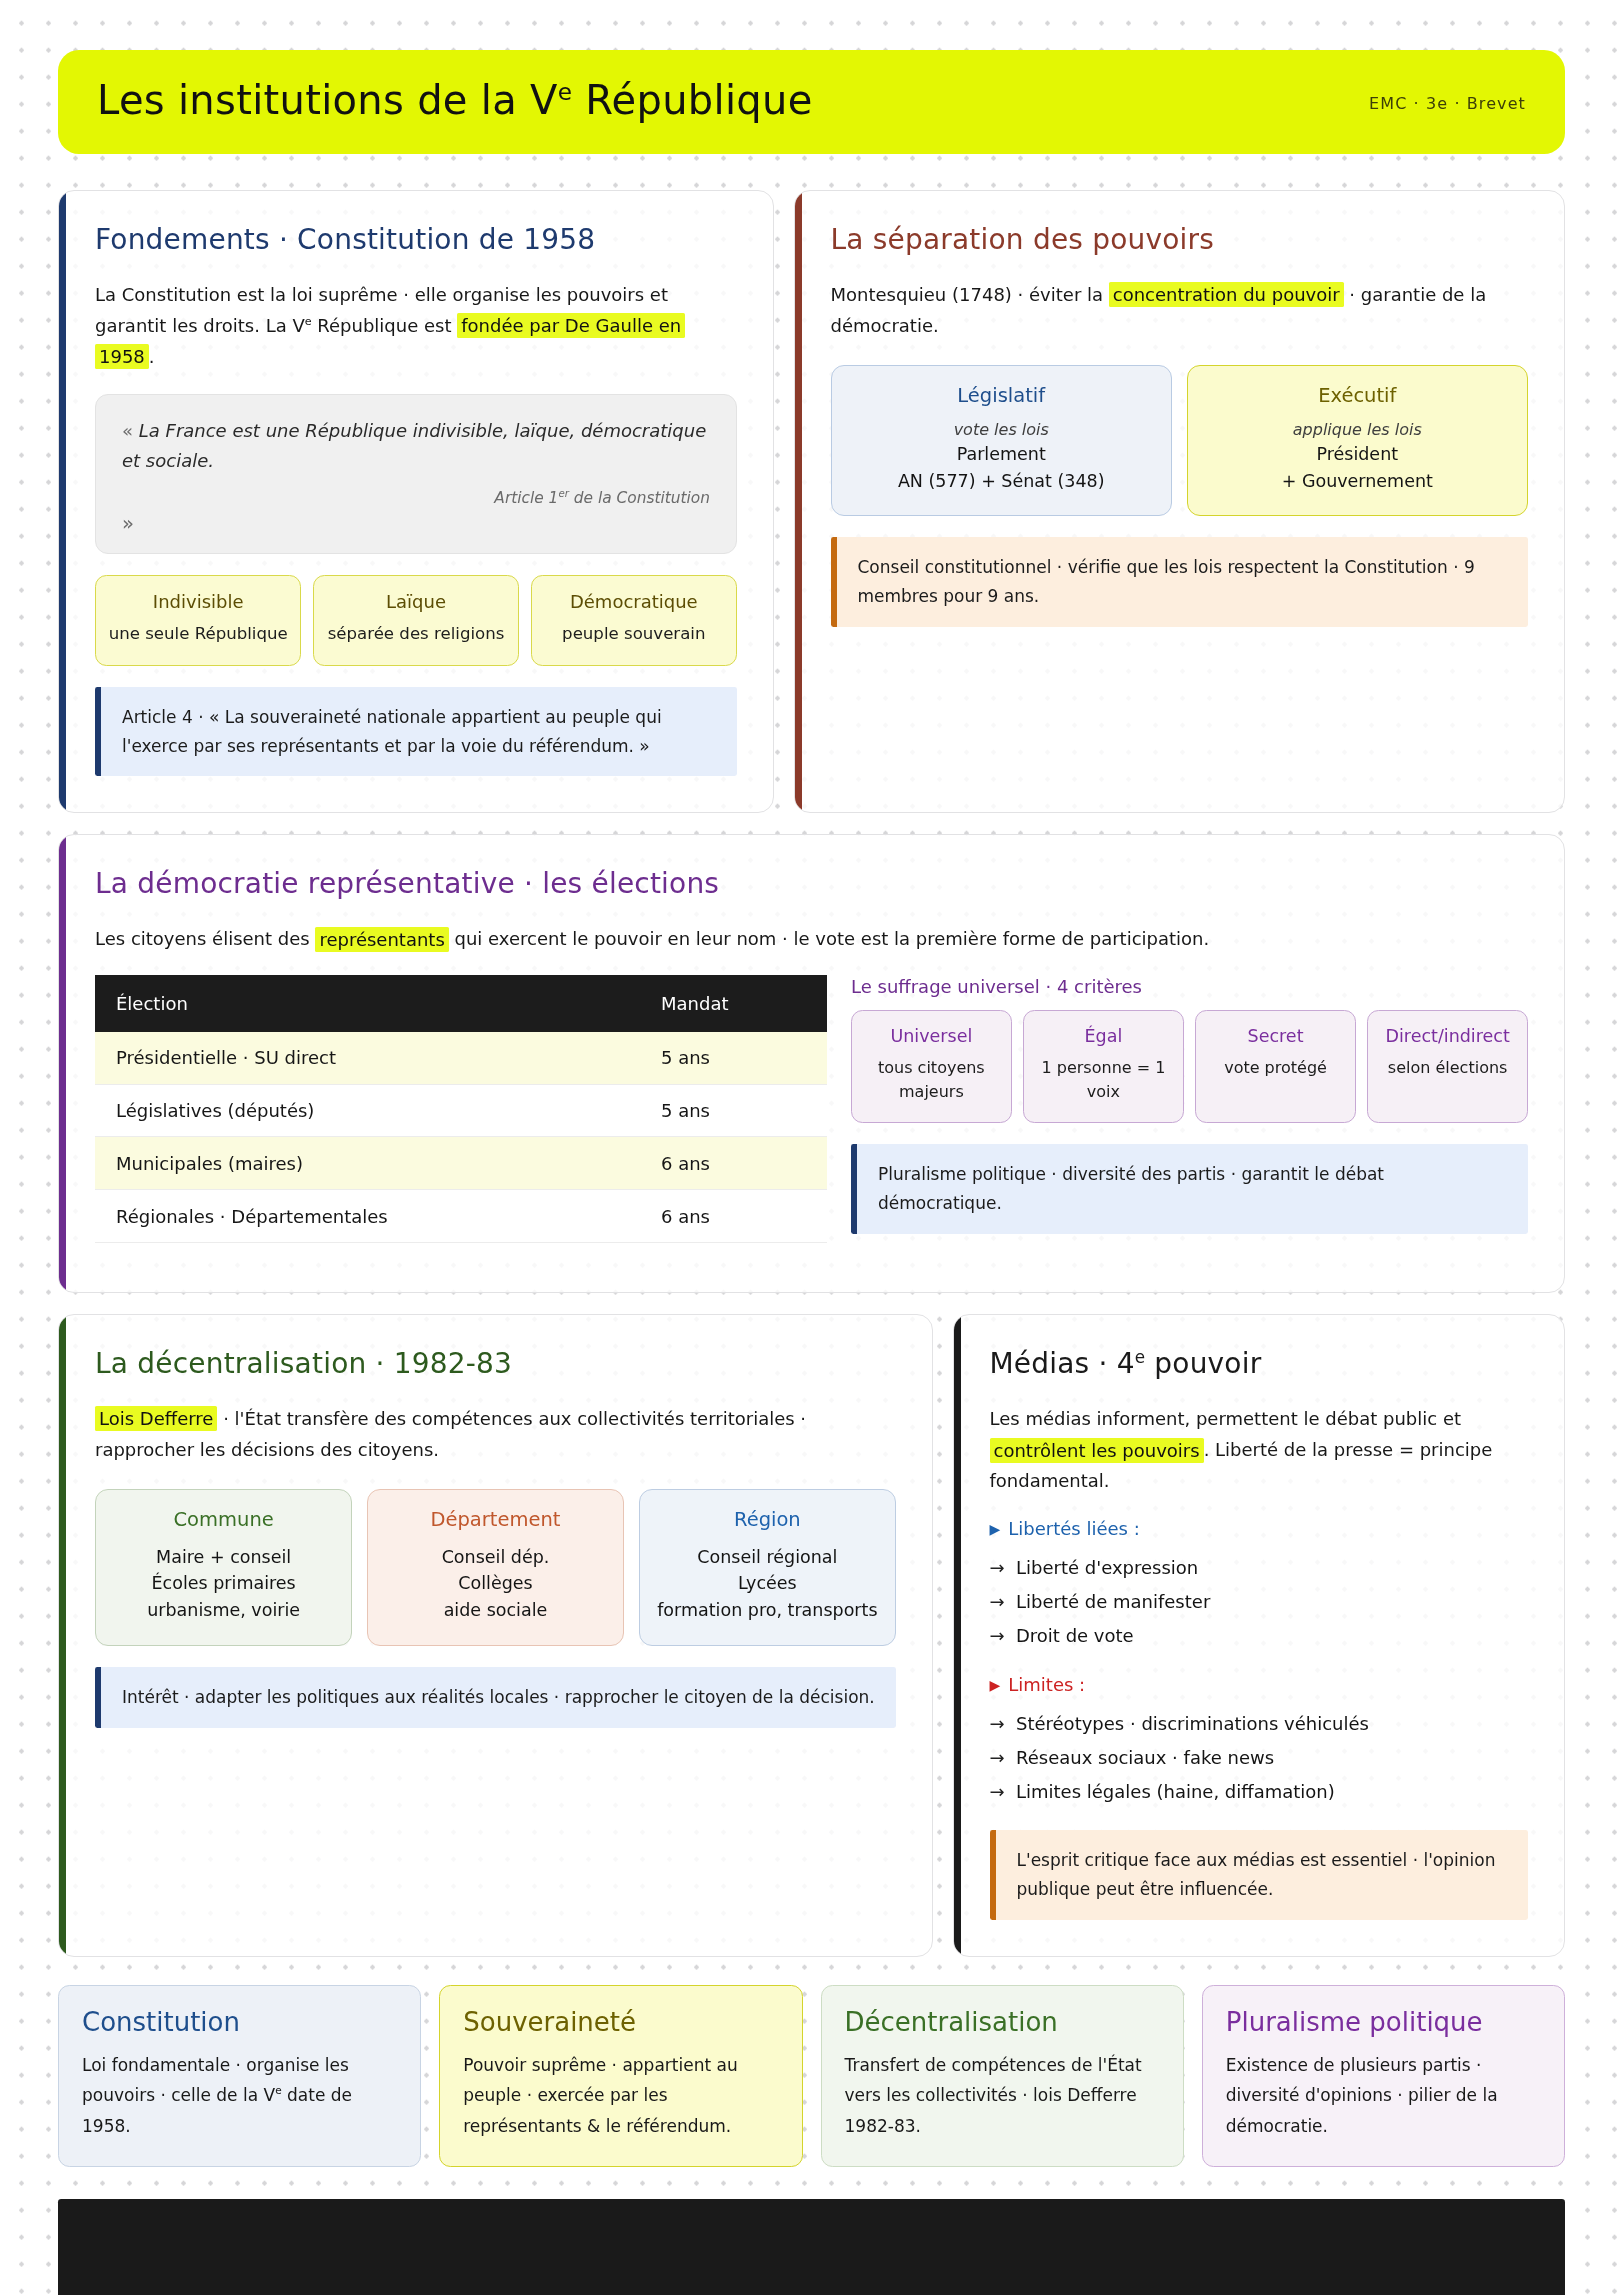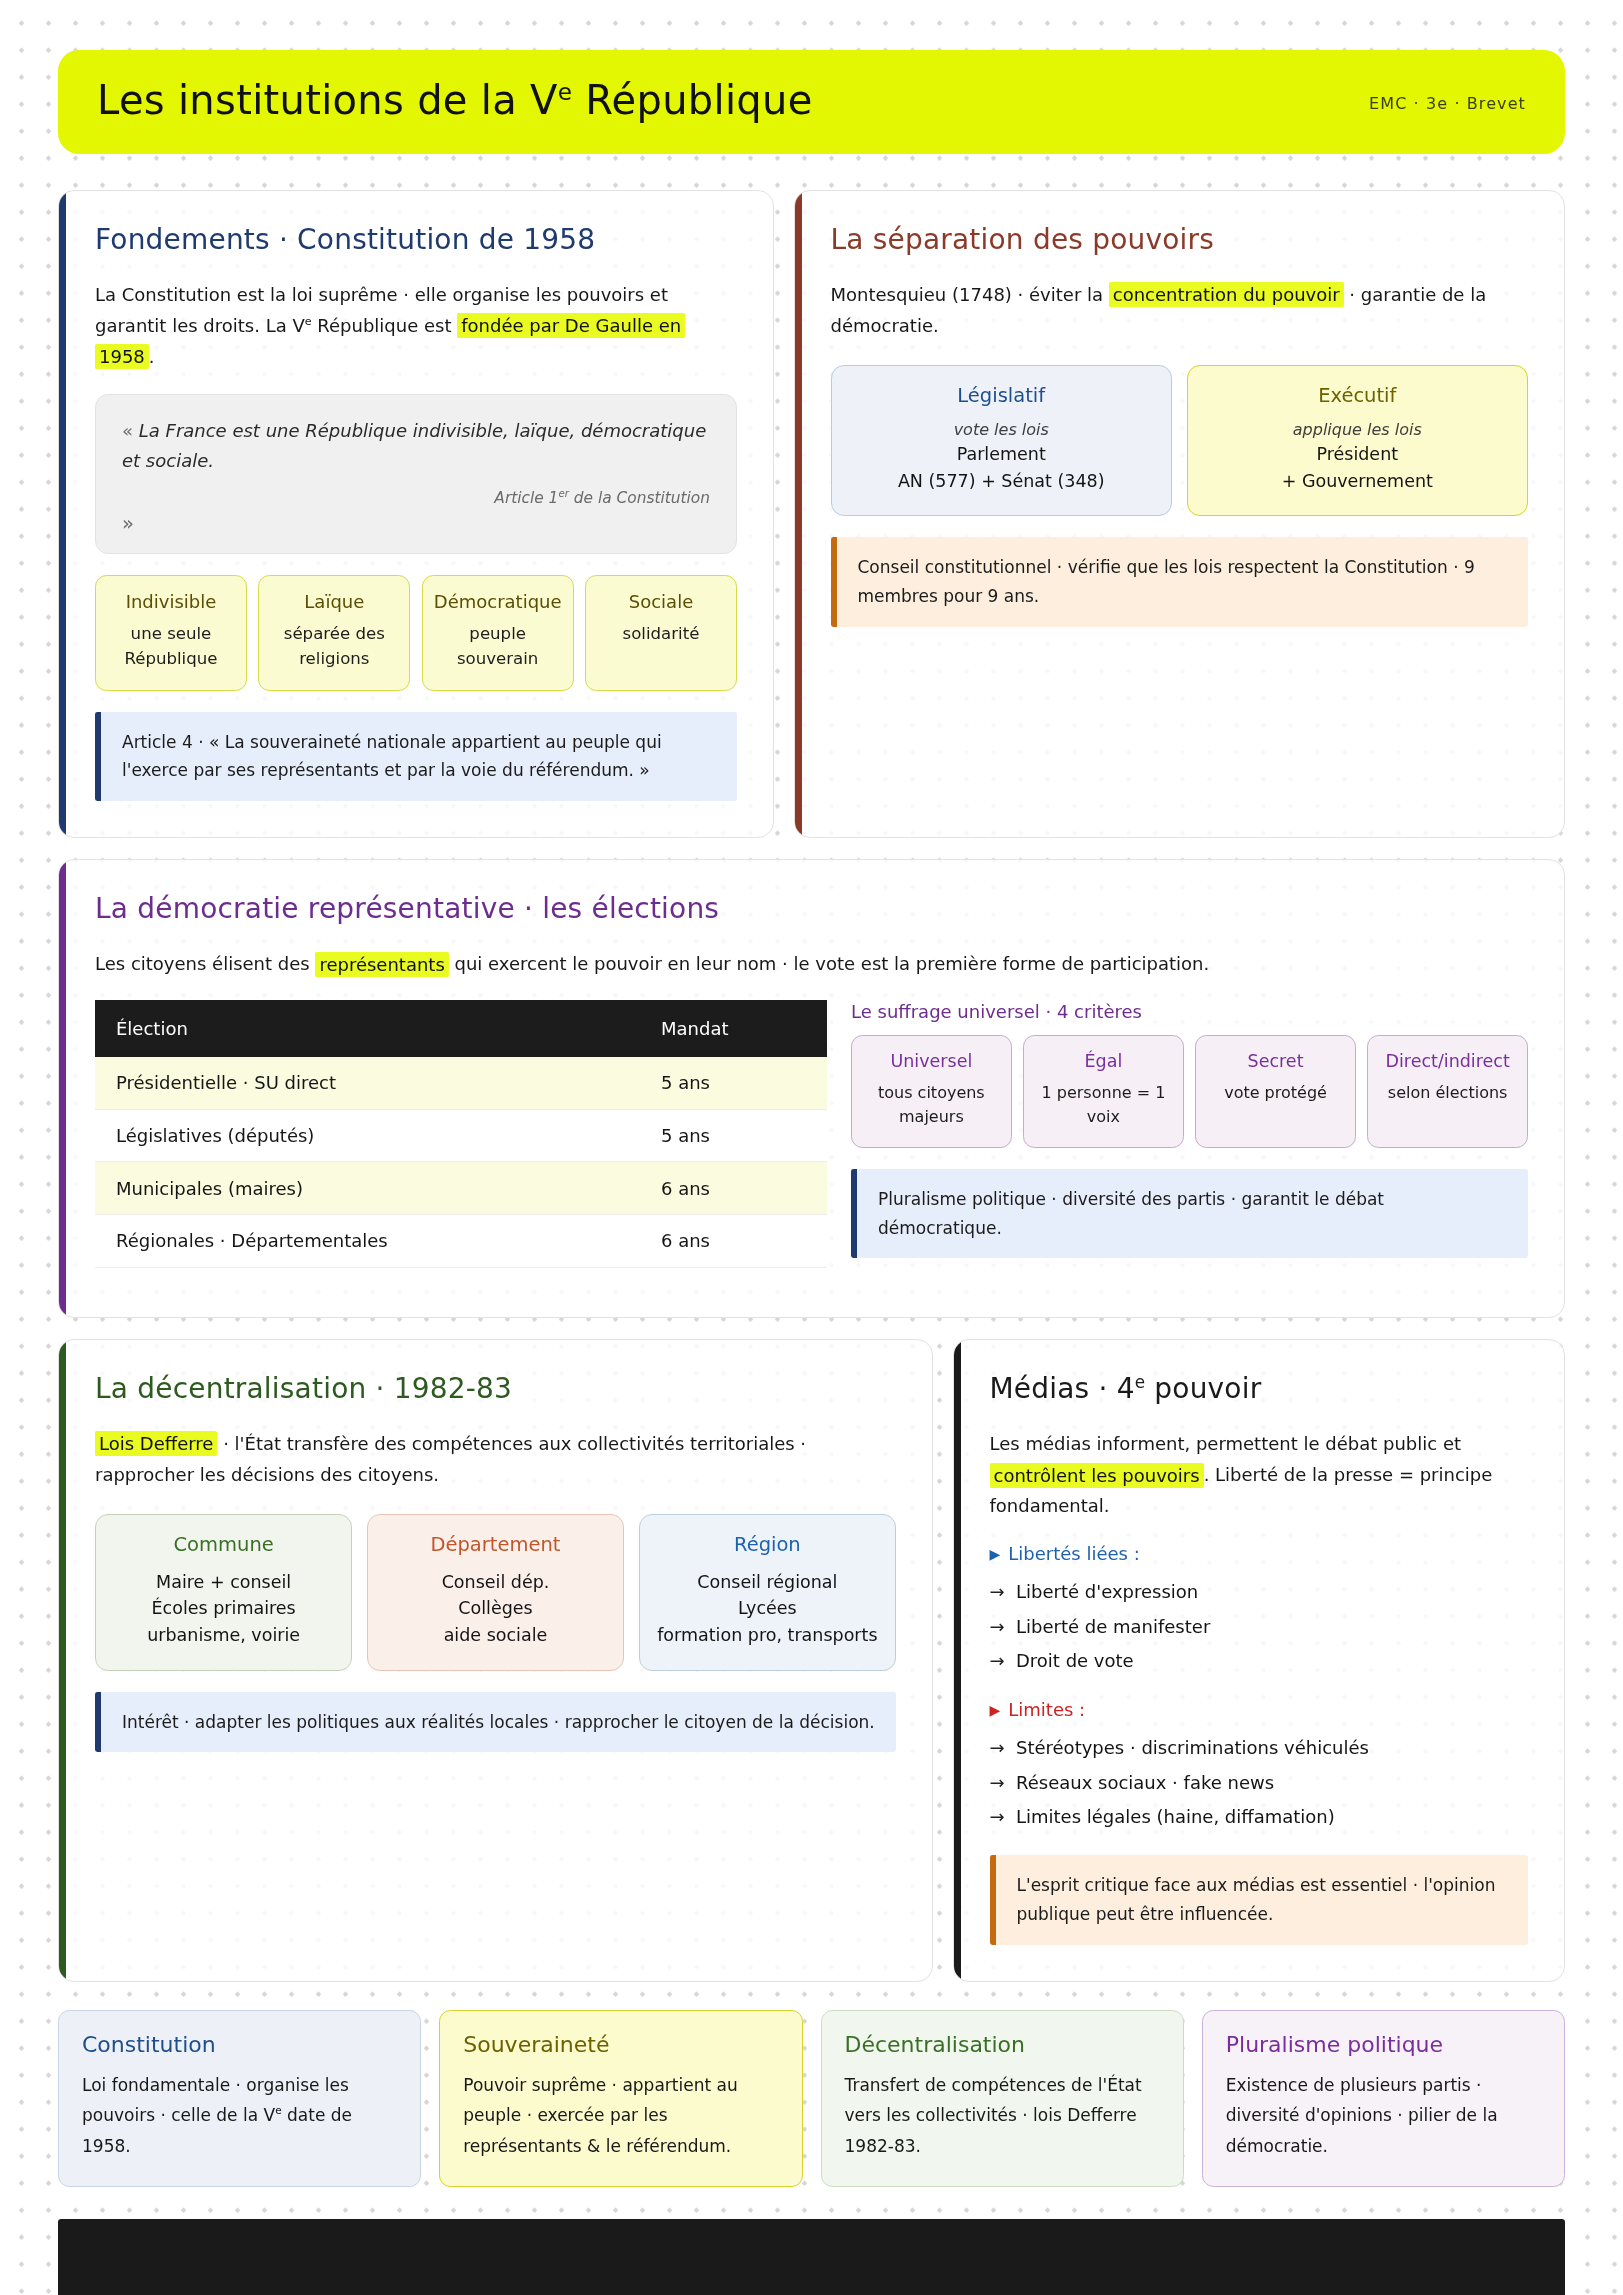--- a/index.html
+++ b/index.html
@@ -232,21 +232,21 @@
 
   
   .glossary { display: flex; gap: 18px; margin-top: 28px; margin-bottom: 32px; }
   .gloss-card {
     flex: 1;
     border-radius: 11.4px;
     padding: 21px 23px 24px 23px;
     border: 1.6px solid var(--gb);
     background: var(--gbg);
   }
-  .gloss-title { font-size: 22px; color: var(--gc); margin-bottom: 13px; }
+  .gloss-title { font-size: 26px; color: var(--gc); margin-bottom: 13px; }
   .gloss-text { font-size: 17px; line-height: 1.8; color: #181818; }
   .gloss-text sup { font-size: 0.62em; vertical-align: super; }
 
   
   .footer {
     background: #1a1a1a;
     border-radius: 3.2px;
     margin: 0 58px 0 58px;
     padding: 28px 44px;
     display: flex;
@@ -292,24 +292,20 @@
           <div class="pill-title">Indivisible</div>
           <div class="pill-sub">une seule République</div>
         </div>
         <div class="pill">
           <div class="pill-title">Laïque</div>
           <div class="pill-sub">séparée des religions</div>
         </div>
         <div class="pill">
           <div class="pill-title">Démocratique</div>
           <div class="pill-sub">peuple souverain</div>
-        </div>
-        <div class="pill">
-          <div class="pill-title">Sociale</div>
-          <div class="pill-sub">solidarité</div>
         </div>
       </div>
 
       <div class="note" style="--nb:#1e3a6e; --nbg:#e6eefb;">Article 4 · « La souveraineté nationale appartient au peuple qui l'exerce par ses représentants et par la voie du référendum. »</div>
     </section>
 
     <section class="card" style="--accent:#8b3a2a; flex:1;">
       <h2 class="card-title">La séparation des pouvoirs</h2>
 
       <p class="body-text">

